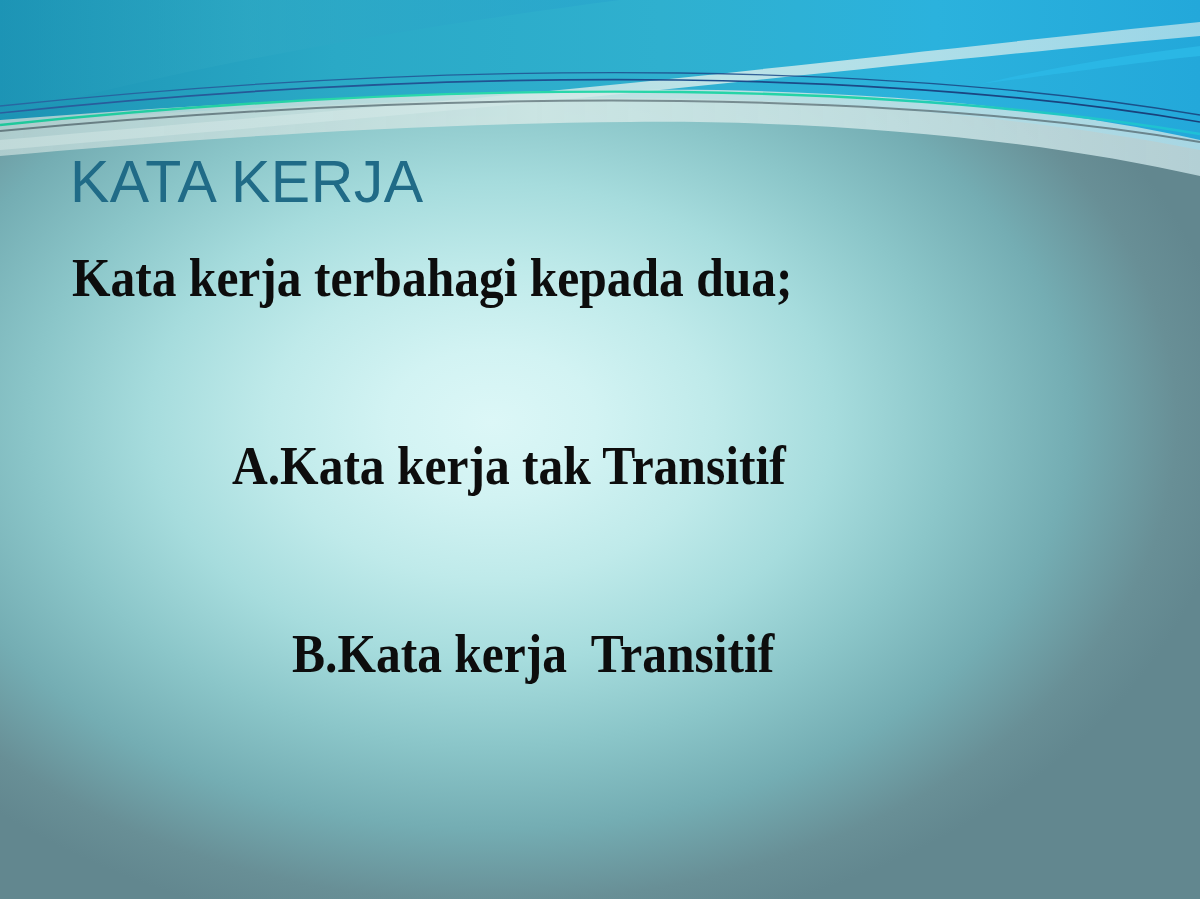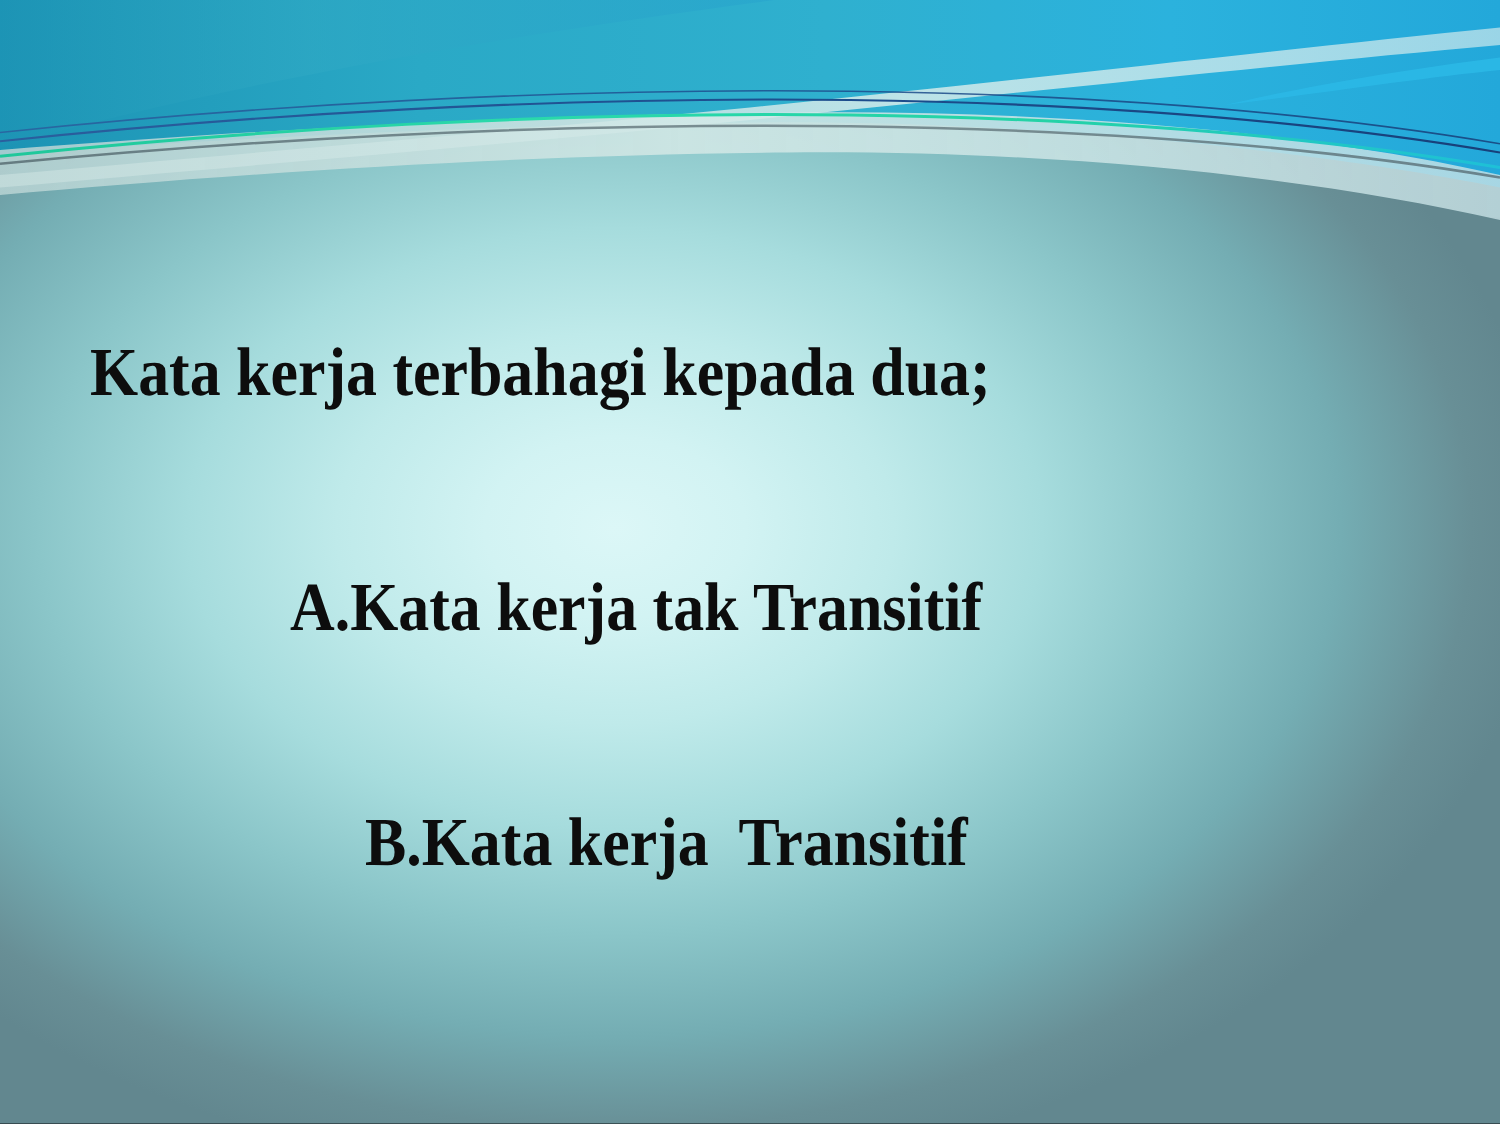--- a/index.html
+++ b/index.html
@@ -46,21 +46,21 @@
     letter-spacing: 0.5px;
     color: #206b87;
     white-space: nowrap;
     line-height: 1.05;
   }
 
   
   #body-block {
     position: absolute;
     left: 0;
-    top: 270px;
+    top: 250px;
     width: 1092px;
   }
   .body-line {
     font-family: "Liberation Serif", "DejaVu Serif", serif;
     font-weight: bold;
     color: #0d0d0d;
     white-space: pre;
     line-height: 1.0;
     transform: scaleX(0.90);
     transform-origin: left center;
@@ -177,20 +177,21 @@
                  C200,85 440,70 680,73
                  C900,76 1070,93 1200,115" fill="none" stroke="url(#blueLine)" stroke-width="1.3" opacity="0.85"></path>
 
         <path d="M0,131
                  C200,112 440,98 680,101
                  C900,104 1070,120 1200,142" fill="none" stroke="url(#grayLine)" stroke-width="2.0" opacity="0.75"></path>
       </g>
     </svg>
   </div>
 
+  <div id="title">KATA KERJA</div>
 
   <div id="body-block">
     <div class="body-line line-1">Kata kerja terbahagi kepada dua;</div>
     <div class="body-line line-2">A.Kata kerja tak Transitif</div>
     <div class="body-line line-3">B.Kata kerja  Transitif</div>
   </div>
 
 </div>
 
 </body></html>

